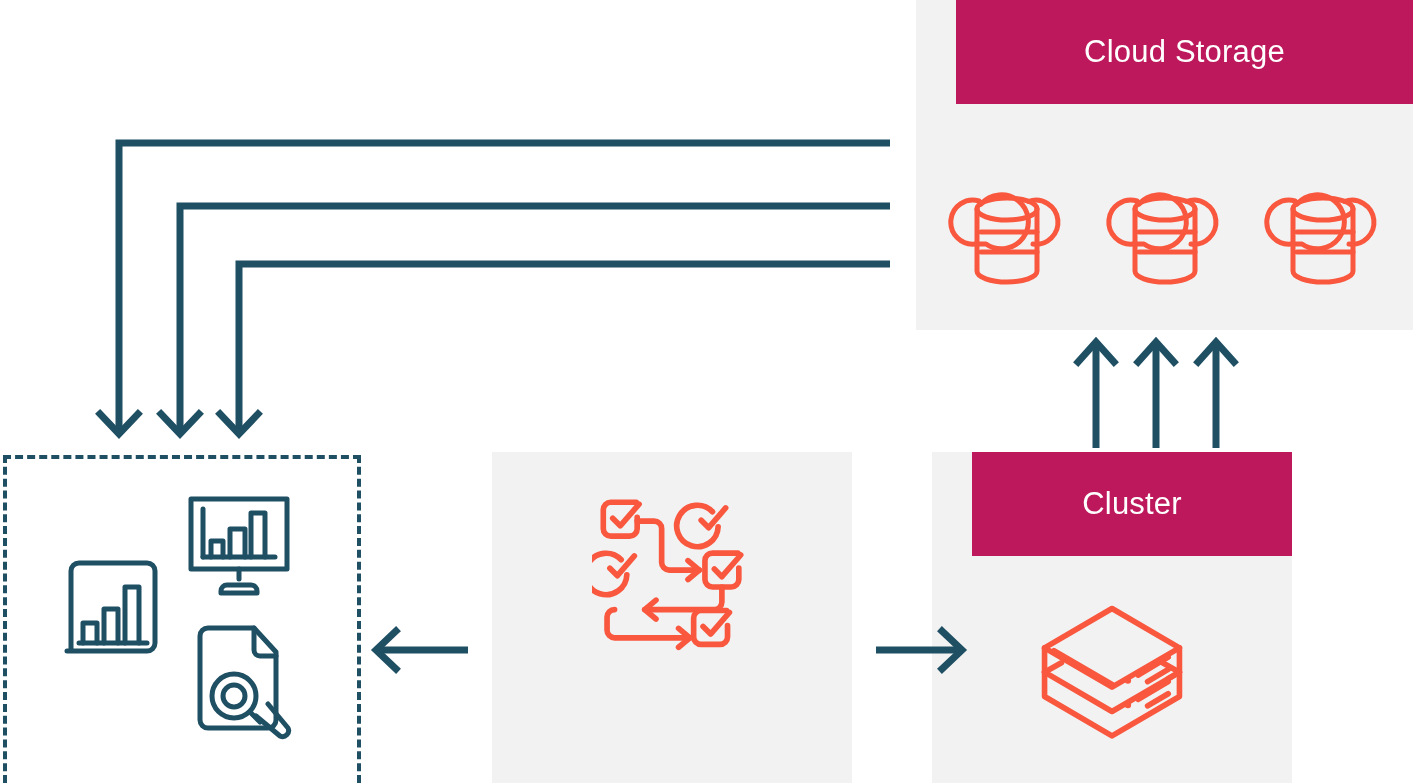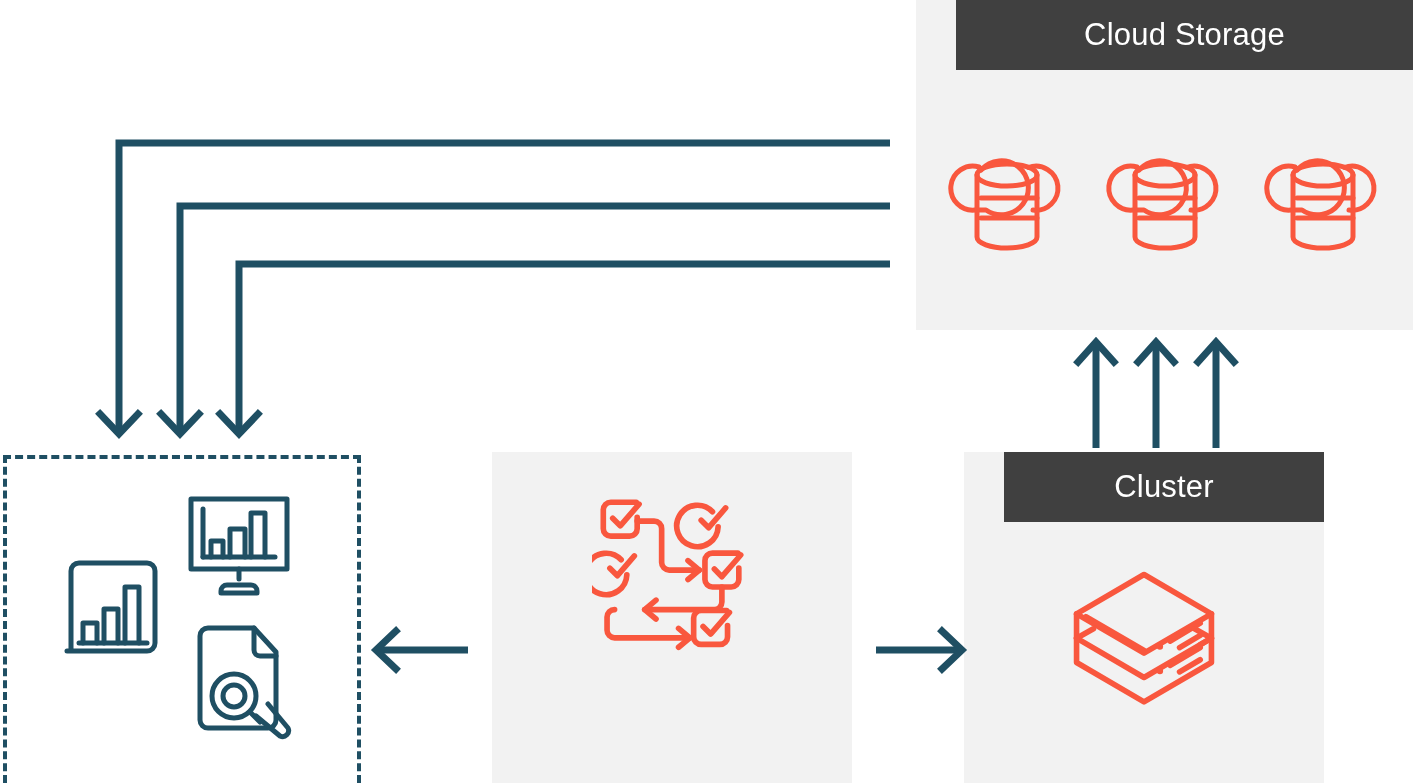--- a/index.html
+++ b/index.html
@@ -18,22 +18,22 @@
     overflow: hidden;
   }
 
   
   .panel {
     position: absolute;
     background: #f2f2f2;
     box-sizing: border-box;
   }
   .panel-header {
-    height: 70px;
-    background: #404040;
+    height: 104px;
+    background: #be185d;
     color: #ffffff;
     display: flex;
     align-items: center;
     justify-content: center;
     font-size: 31px;
     letter-spacing: 0.2px;
     font-weight: 400;
     margin-left: 40px;
   }
   .panel-body {
@@ -60,21 +60,21 @@
     top: 452px;
     width: 360px;
     height: 331px;
   }
   #sql-endpoint-panel .panel-body {
     height: 242px;
   }
 
   
   #cluster-panel {
-    left: 964px;
+    left: 932px;
     top: 452px;
     width: 360px;
     height: 331px;
   }
   #cluster-panel .panel-body {
     height: 242px;
   }
 
   
   #analytics-group {

